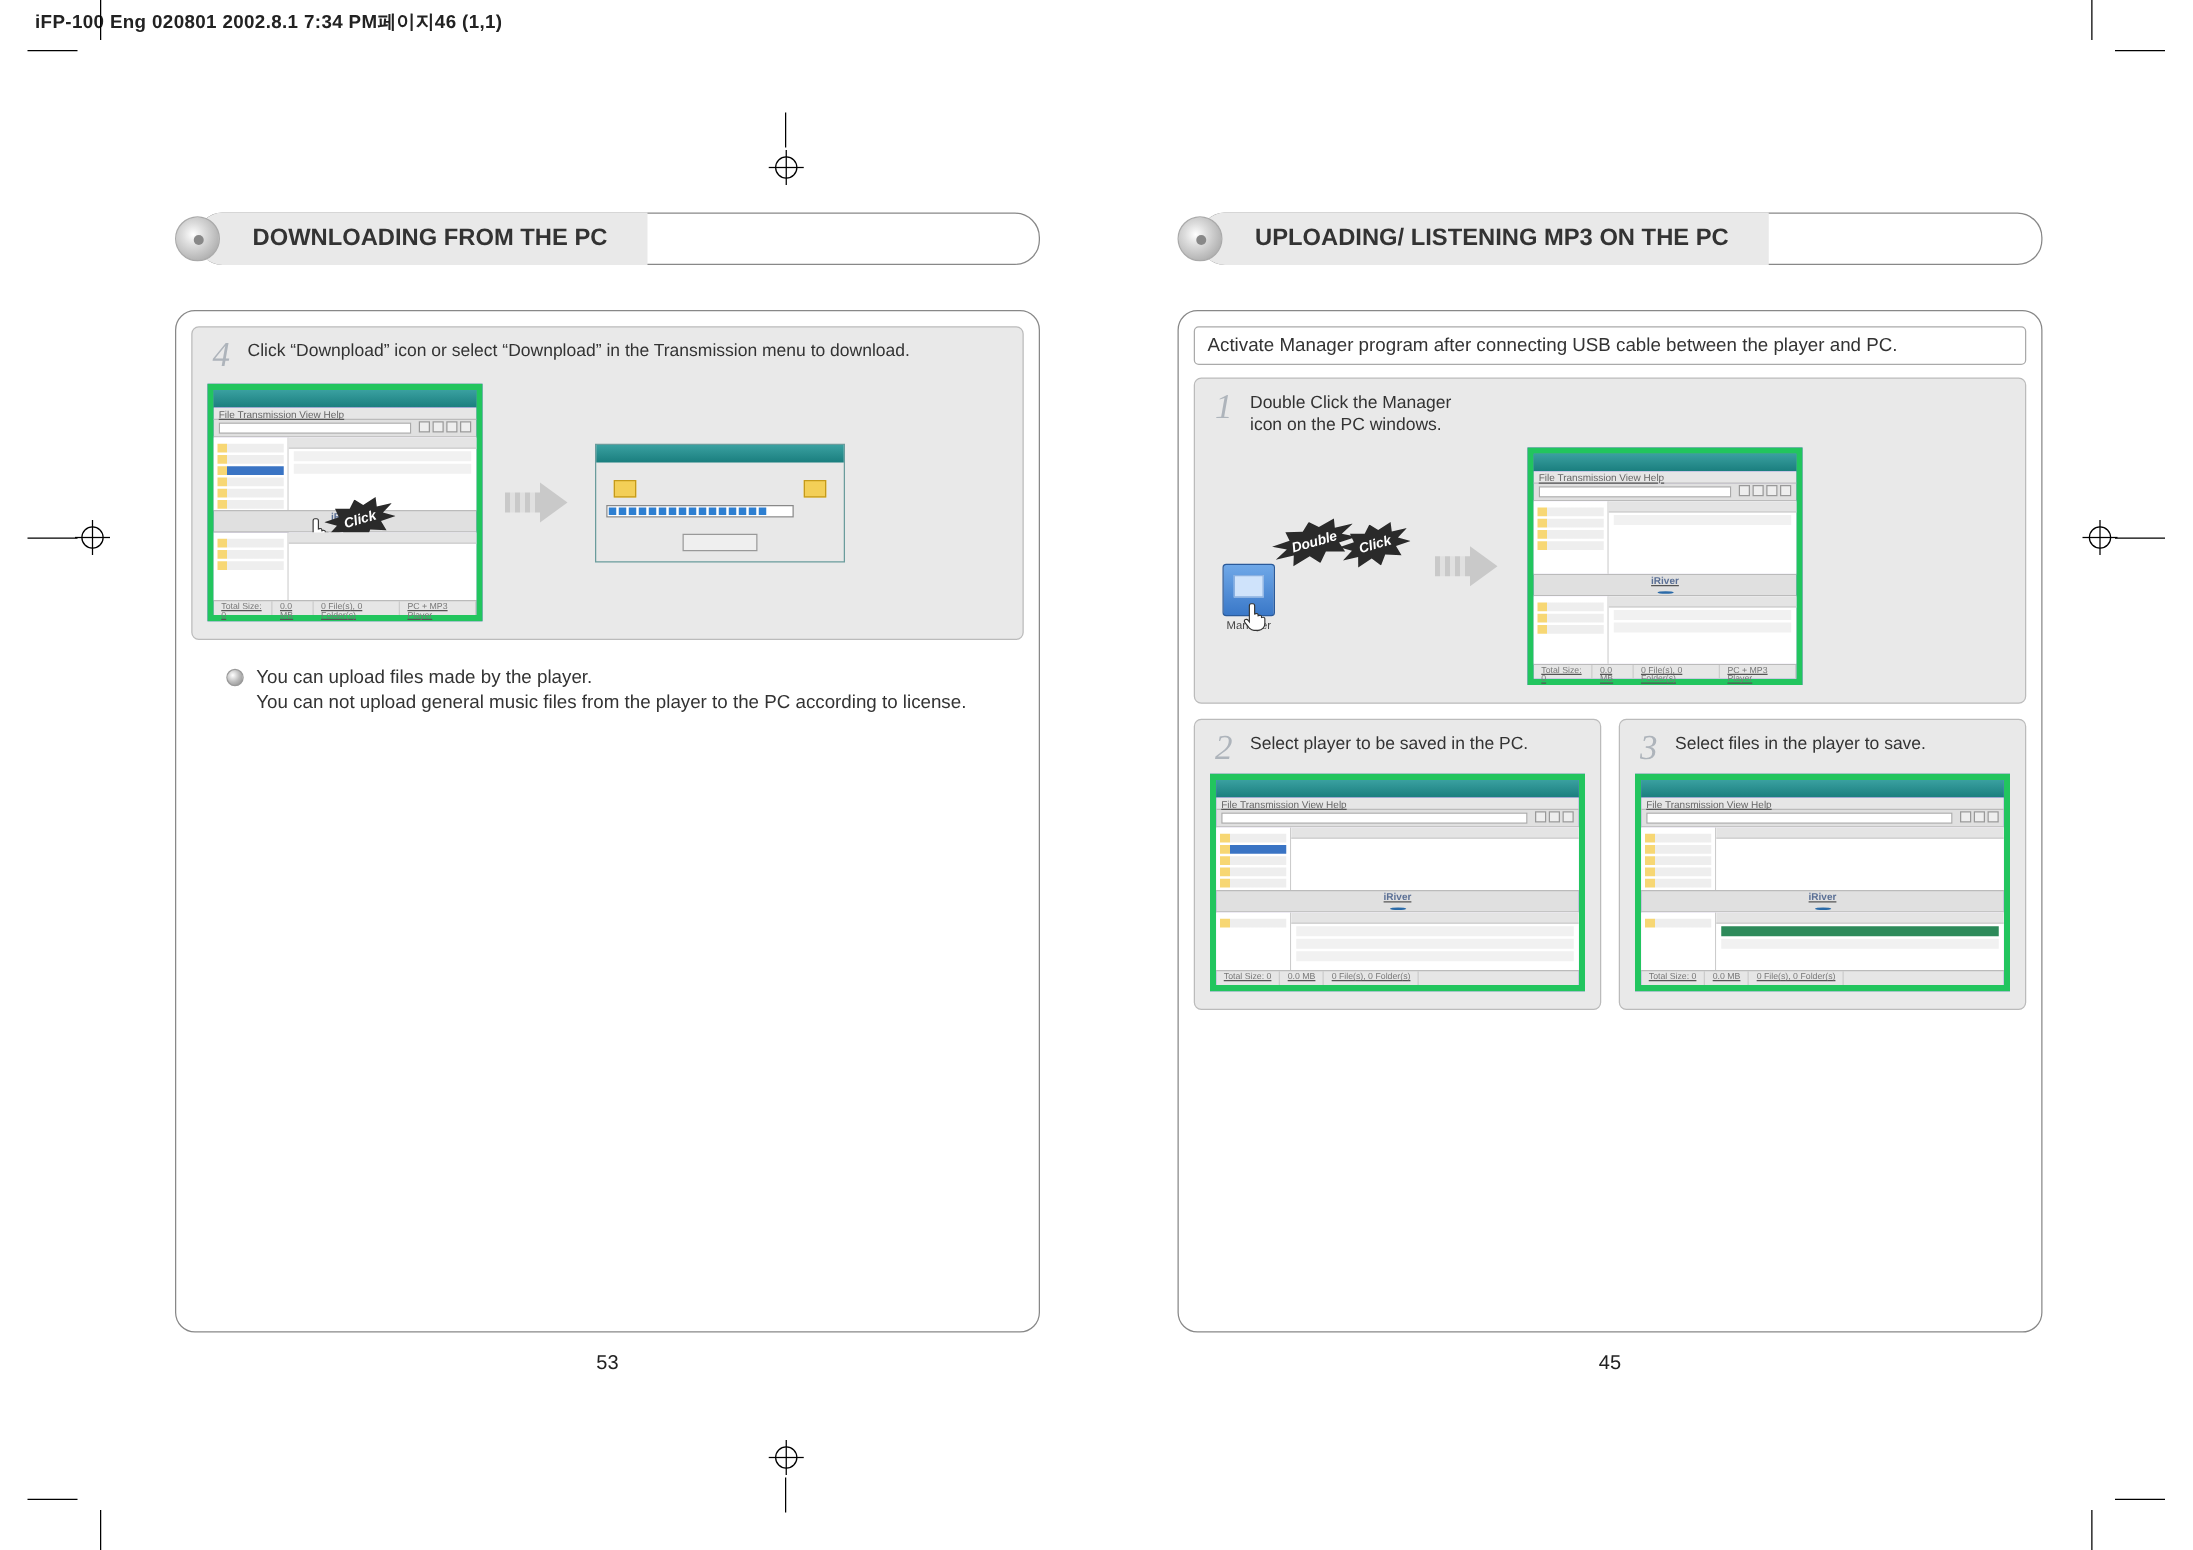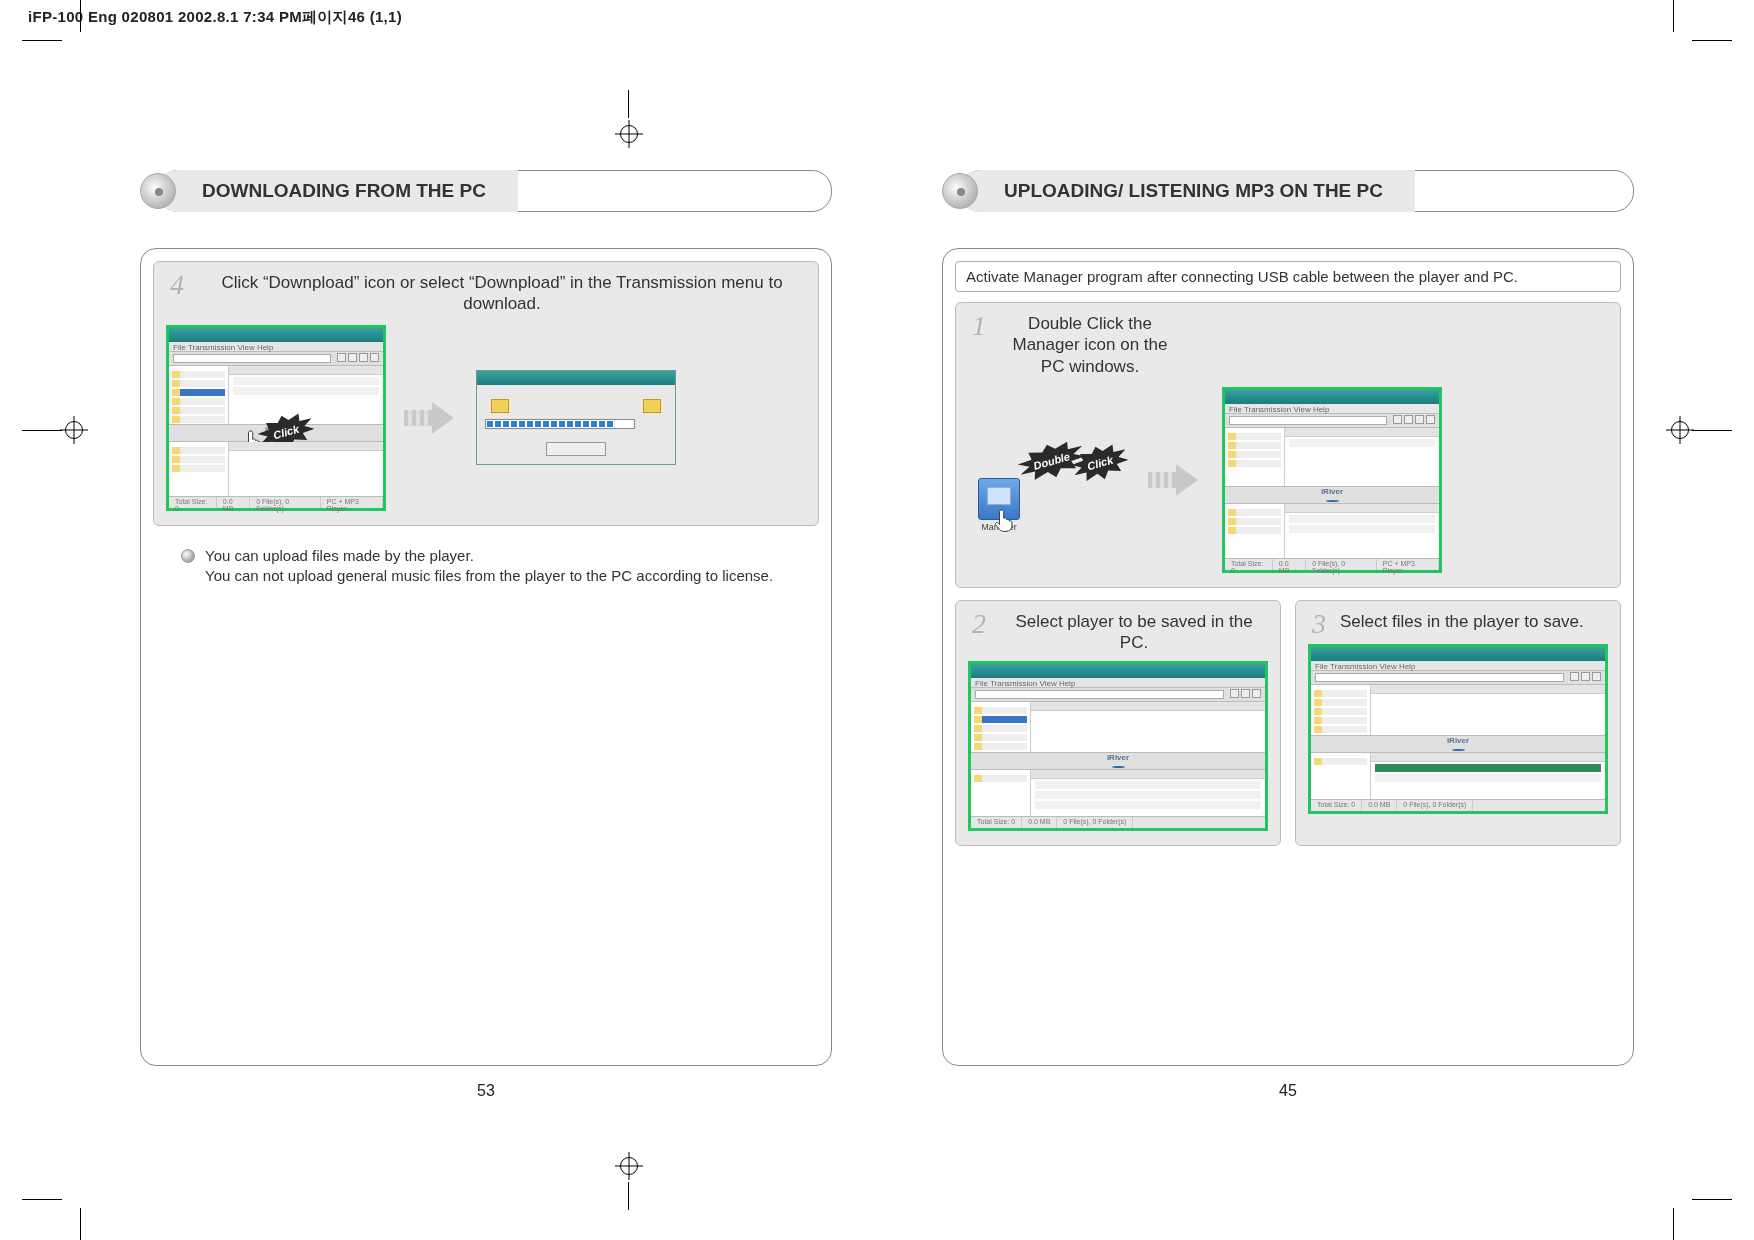--- a/index.html
+++ b/index.html
@@ -93,42 +93,43 @@
   .step-row { display:flex; gap:10px; align-items:flex-start; }
   .step-num {
     font-family: Georgia, 'Times New Roman', serif;
     font-style: italic;
     font-size: 28px;
     color: #aeb4bb;
     line-height: 0.9;
     min-width: 22px;
     text-align:center;
   }
-  .step-text { font-size: 17px; line-height: 1.25; color:#333;text-align:center; }
+  .step-text { font-size: 14px; line-height: 1.25; color:#333; }
 
   .note-block {
     margin: 20px 28px 0 28px;
     display:flex; gap:10px; align-items:flex-start;
     font-size:15px; color:#333; line-height:1.35;
   }
   .note-bullet {
     width:14px; height:14px; border-radius:50%;
     background: radial-gradient(circle at 35% 35%, #fff, #bbb 50%, #888);
     border:1px solid #999; flex:none; margin-top:3px;
   }
 
   .page-num { text-align:center; font-size:16px; color:#222; margin-top:16px; }
 
   
   .app {
     background:#8b5cf6;
-    border:3px solid #22c55e;
+    border:5px solid #22c55e;
     position:relative;
     font-size:8px;
     color:#555;
+    text-decoration:underline;
   }
   .app .bar-title { height:14px; background:linear-gradient(#3aa0a0,#1a7e7e); }
   .app .bar-menu { height:10px; background:#e6e6e6; border-bottom:1px solid #bbb; padding:1px 4px; color:#666; }
   .app .bar-addr { height:14px; background:#e0e0e0; border-bottom:1px solid #bbb; display:flex; align-items:center; padding:0 4px; gap:4px;}
   .app .bar-addr .fld { flex:1; height:9px; background:#fff; border:1px solid #aaa; }
   .app .bar-addr .btns span{ display:inline-block; width:9px; height:9px; border:1px solid #999; margin-left:2px; background:#eee;}
   .app .pane-top { display:flex; height:58px; background:#fff; }
   .app .tree { width:60px; border-right:1px solid #ccc; background:#fff; padding:3px 3px; }
   .app .tree .nd { height:7px; margin:2px 0; background:linear-gradient(90deg,#f7d774 0 8px,#eee 8px); border:0; }
   .app .tree .nd.sel { background:linear-gradient(90deg,#f7d774 0 8px,#3a74c4 8px); }

